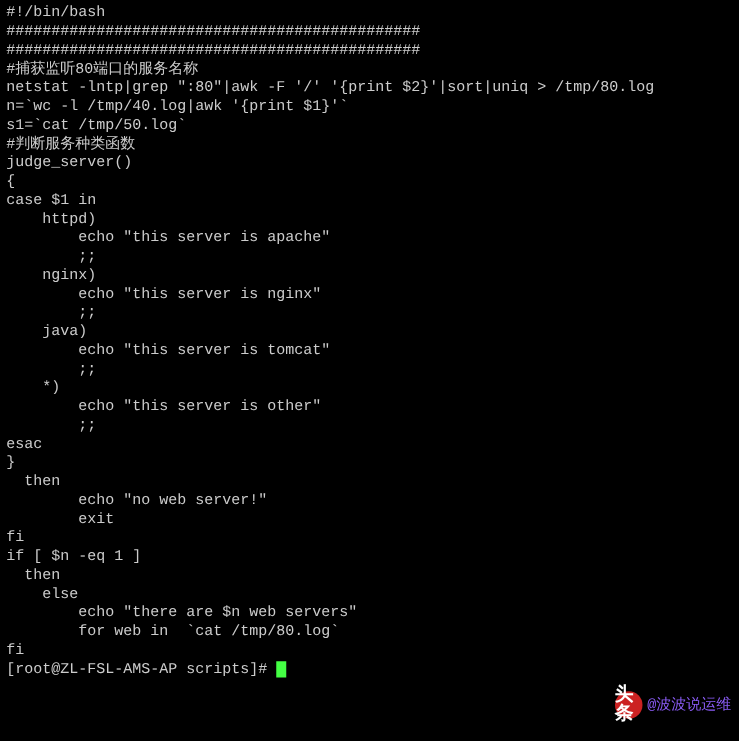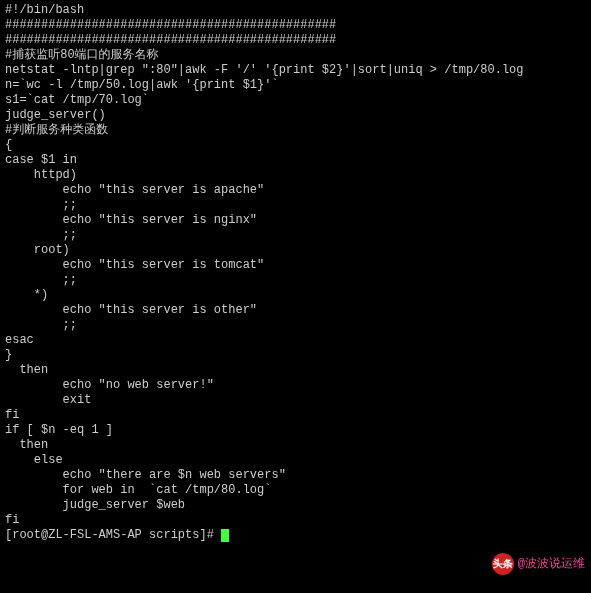--- a/index.html
+++ b/index.html
@@ -40,65 +40,65 @@
     }
     .watermark-icon {
       width: 22px;
       height: 22px;
       border-radius: 50%;
       background: #c22;
       display: flex;
       align-items: center;
       justify-content: center;
       color: #fff;
-      font-size: 10px;
+      font-size: 15px;
       font-weight: bold;
     }
     .watermark-text {
-      color: #ec4899;
+      color: #8b5cf6;
     }
   </style>
 </head>
 <body>
 
 <div id="terminal">
     <div class="line">#!/bin/bash</div>
     <div class="line">##############################################</div>
     <div class="line">##############################################</div>
     <div class="line">#捕获监听80端口的服务名称</div>
     <div class="line">netstat -lntp|grep ":80"|awk -F '/' '{print $2}'|sort|uniq &gt; /tmp/80.log</div>
-    <div class="line">n=`wc -l /tmp/50.log|awk '{print $1}'`</div>
-    <div class="line">s1=`cat /tmp/70.log`</div>
+    <div class="line">n=`wc -l /tmp/40.log|awk '{print $1}'`</div>
+    <div class="line">s1=`cat /tmp/50.log`</div>
+    <div class="line">#判断服务种类函数</div>
     <div class="line">judge_server()</div>
-    <div class="line">#判断服务种类函数</div>
     <div class="line">{</div>
     <div class="line">case $1 in</div>
     <div class="line">    httpd)</div>
     <div class="line">        echo "this server is apache"</div>
     <div class="line">        ;;</div>
+    <div class="line">    nginx)</div>
     <div class="line">        echo "this server is nginx"</div>
     <div class="line">        ;;</div>
-    <div class="line">    root)</div>
+    <div class="line">    java)</div>
     <div class="line">        echo "this server is tomcat"</div>
     <div class="line">        ;;</div>
     <div class="line">    *)</div>
     <div class="line">        echo "this server is other"</div>
     <div class="line">        ;;</div>
     <div class="line">esac</div>
     <div class="line">}</div>
     <div class="line">  then</div>
     <div class="line">        echo "no web server!"</div>
     <div class="line">        exit</div>
     <div class="line">fi</div>
     <div class="line">if [ $n -eq 1 ]</div>
     <div class="line">  then</div>
     <div class="line">    else</div>
     <div class="line">        echo "there are $n web servers"</div>
     <div class="line">        for web in  `cat /tmp/80.log`</div>
-    <div class="line">        judge_server $web</div>
     <div class="line">fi</div>
   </div>
 <div class="line"><span>[root@ZL-FSL-AMS-AP scripts]# </span><span class="cursor"></span></div>
 
 <div class="watermark">
   <span class="watermark-icon">头条</span>
   <span class="watermark-text">@波波说运维</span>
 </div>
 
 </body></html>

